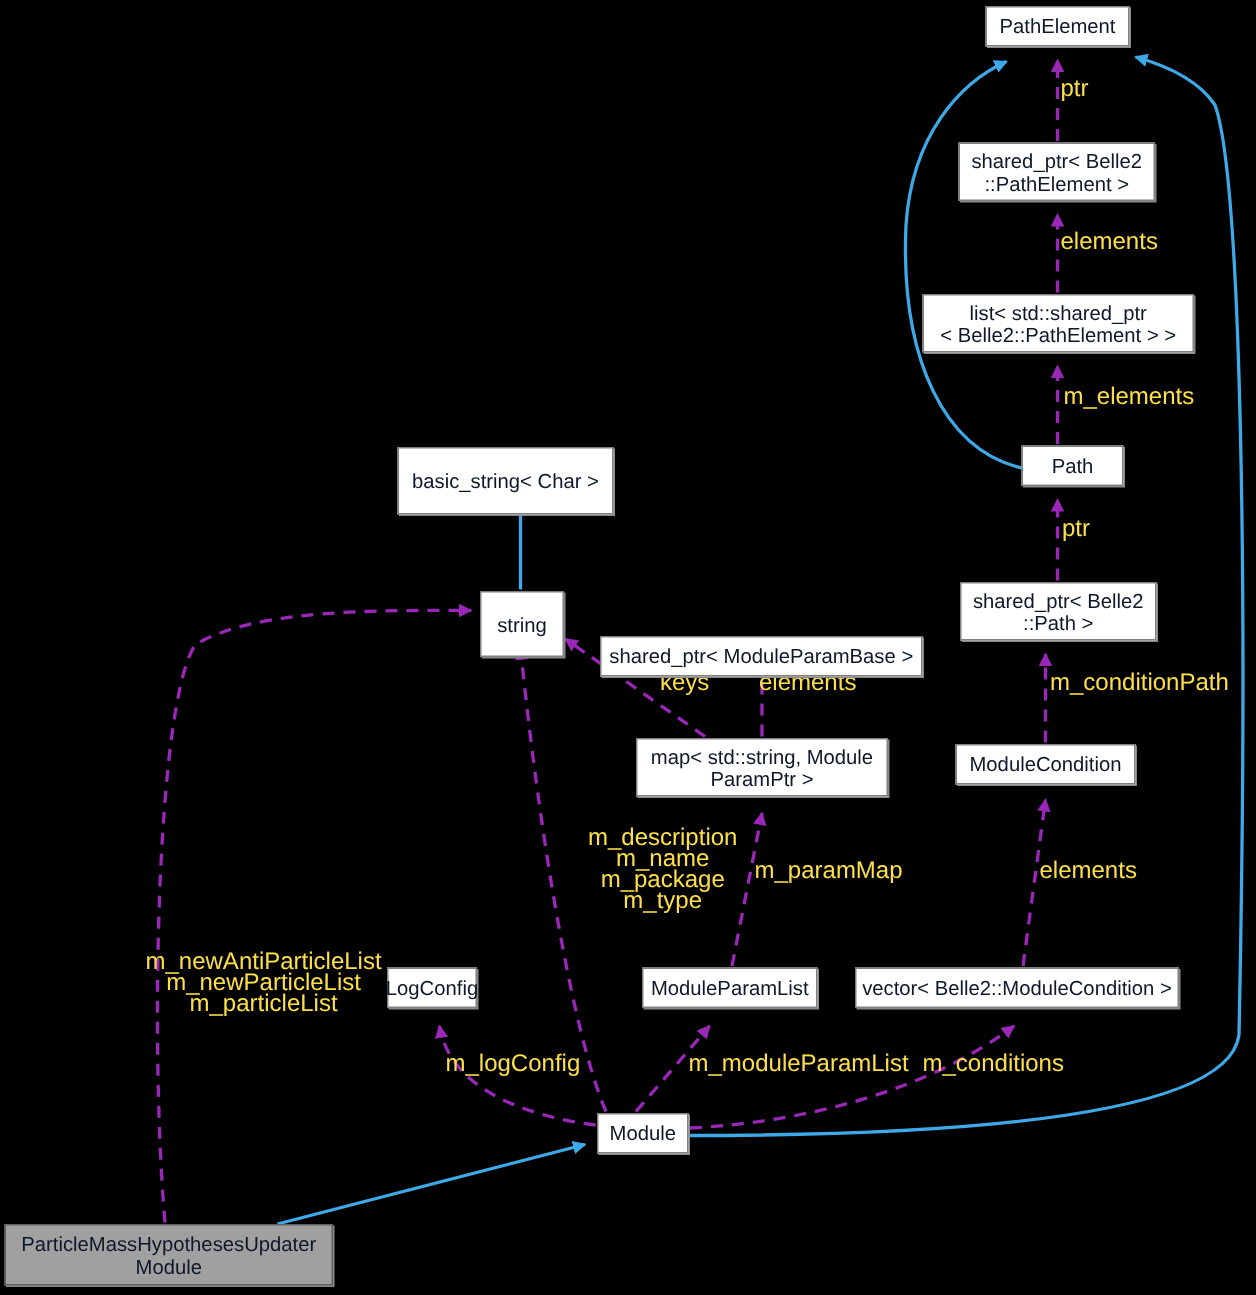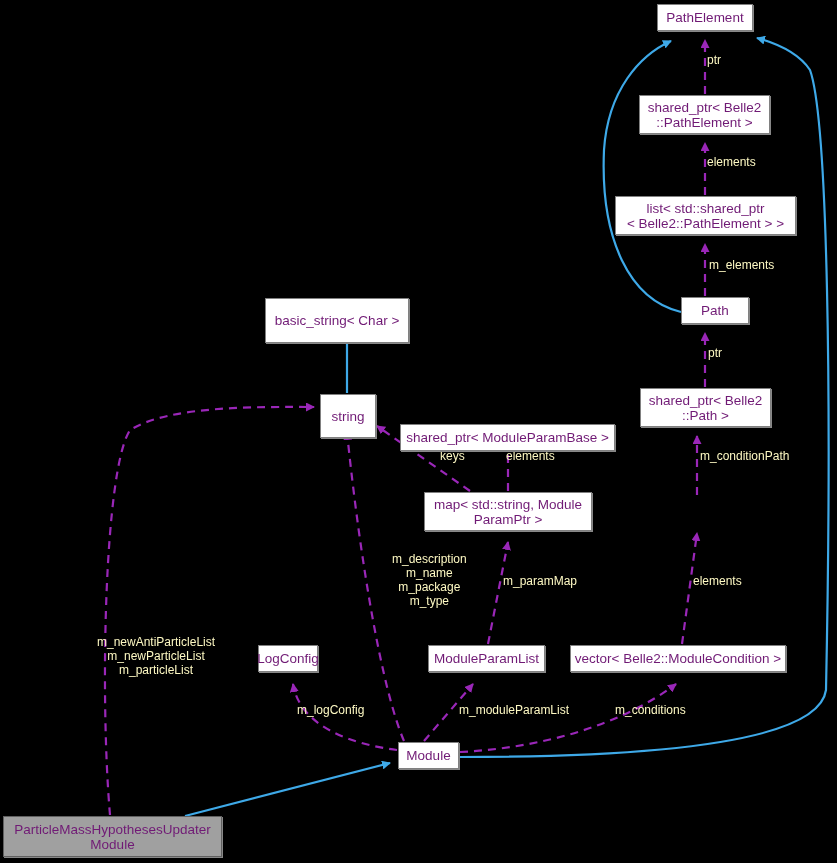--- a/index.html
+++ b/index.html
@@ -22,38 +22,38 @@
     top: 0;
     width: 837px;
     height: 863px;
   }
   .node {
     position: absolute;
     box-sizing: border-box;
     background: #ffffff;
     border: 1px solid #808080;
     box-shadow: 1px 1px 0 0 #888888;
-    color: #701a75;
+    color: #0f172a;
     font-size: 13.5px;
     line-height: 15px;
     text-align: center;
     display: flex;
     align-items: center;
     justify-content: center;
     white-space: pre;
     z-index: 5;
   }
   .node.gray {
     background: #a0a0a0;
     border: 1px solid #606060;
   }
   .edge-label {
     position: absolute;
-    color: #fef9c3;
-    font-size: 12px;
+    color: #fde047;
+    font-size: 16px;
     line-height: 14px;
     white-space: pre;
     text-align: center;
     z-index: 4;
   }
   .edge-label.left {
     text-align: left;
   }
 </style>
 </head>
@@ -145,20 +145,21 @@
   </svg>
 
   <div class="node" id="node-path_element" style="left: 657px; top: 4px; width: 96px; height: 27px;">PathElement</div>
   <div class="node" id="node-sp_path_element" style="left: 639px; top: 95px; width: 131px; height: 39px;">shared_ptr&lt; Belle2
 ::PathElement &gt;</div>
   <div class="node" id="node-list_sp_path_elem" style="left: 615px; top: 196px; width: 181px; height: 39px;">list&lt; std::shared_ptr
 &lt; Belle2::PathElement &gt; &gt;</div>
   <div class="node" id="node-path" style="left: 681px; top: 297px; width: 68px; height: 27px;">Path</div>
   <div class="node" id="node-sp_path" style="left: 640px; top: 388px; width: 131px; height: 39px;">shared_ptr&lt; Belle2
 ::Path &gt;</div>
+  <div class="node" id="node-module_condition" style="left: 637px; top: 496px; width: 120px; height: 27px;">ModuleCondition</div>
   <div class="node" id="node-vector_module_cond" style="left: 570px; top: 645px; width: 216px; height: 27px;">vector&lt; Belle2::ModuleCondition &gt;</div>
   <div class="node" id="node-basic_string_char" style="left: 265px; top: 298px; width: 144px; height: 45px;">basic_string&lt; Char &gt;</div>
   <div class="node" id="node-string" style="left: 320px; top: 394px; width: 56px; height: 44px;">string</div>
   <div class="node" id="node-sp_module_param_base" style="left: 400px; top: 394px; width: 215px; height: 27px; margin-top: 30px;">shared_ptr&lt; ModuleParamBase &gt;</div>
   <div class="node" id="node-map_string_param" style="left: 424px; top: 492px; width: 168px; height: 39px;">map&lt; std::string, Module
 ParamPtr &gt;</div>
   <div class="node" id="node-log_config" style="left: 258px; top: 645px; width: 60px; height: 27px;">LogConfig</div>
   <div class="node" id="node-module_param_list" style="left: 428px; top: 645px; width: 117px; height: 27px;">ModuleParamList</div>
   <div class="node" id="node-module" style="left: 398px; top: 742px; width: 61px; height: 27px;">Module</div>
   <div class="node gray" id="node-pmhu_module" style="left: 3px; top: 816px; width: 219px; height: 41px;">ParticleMassHypothesesUpdater

